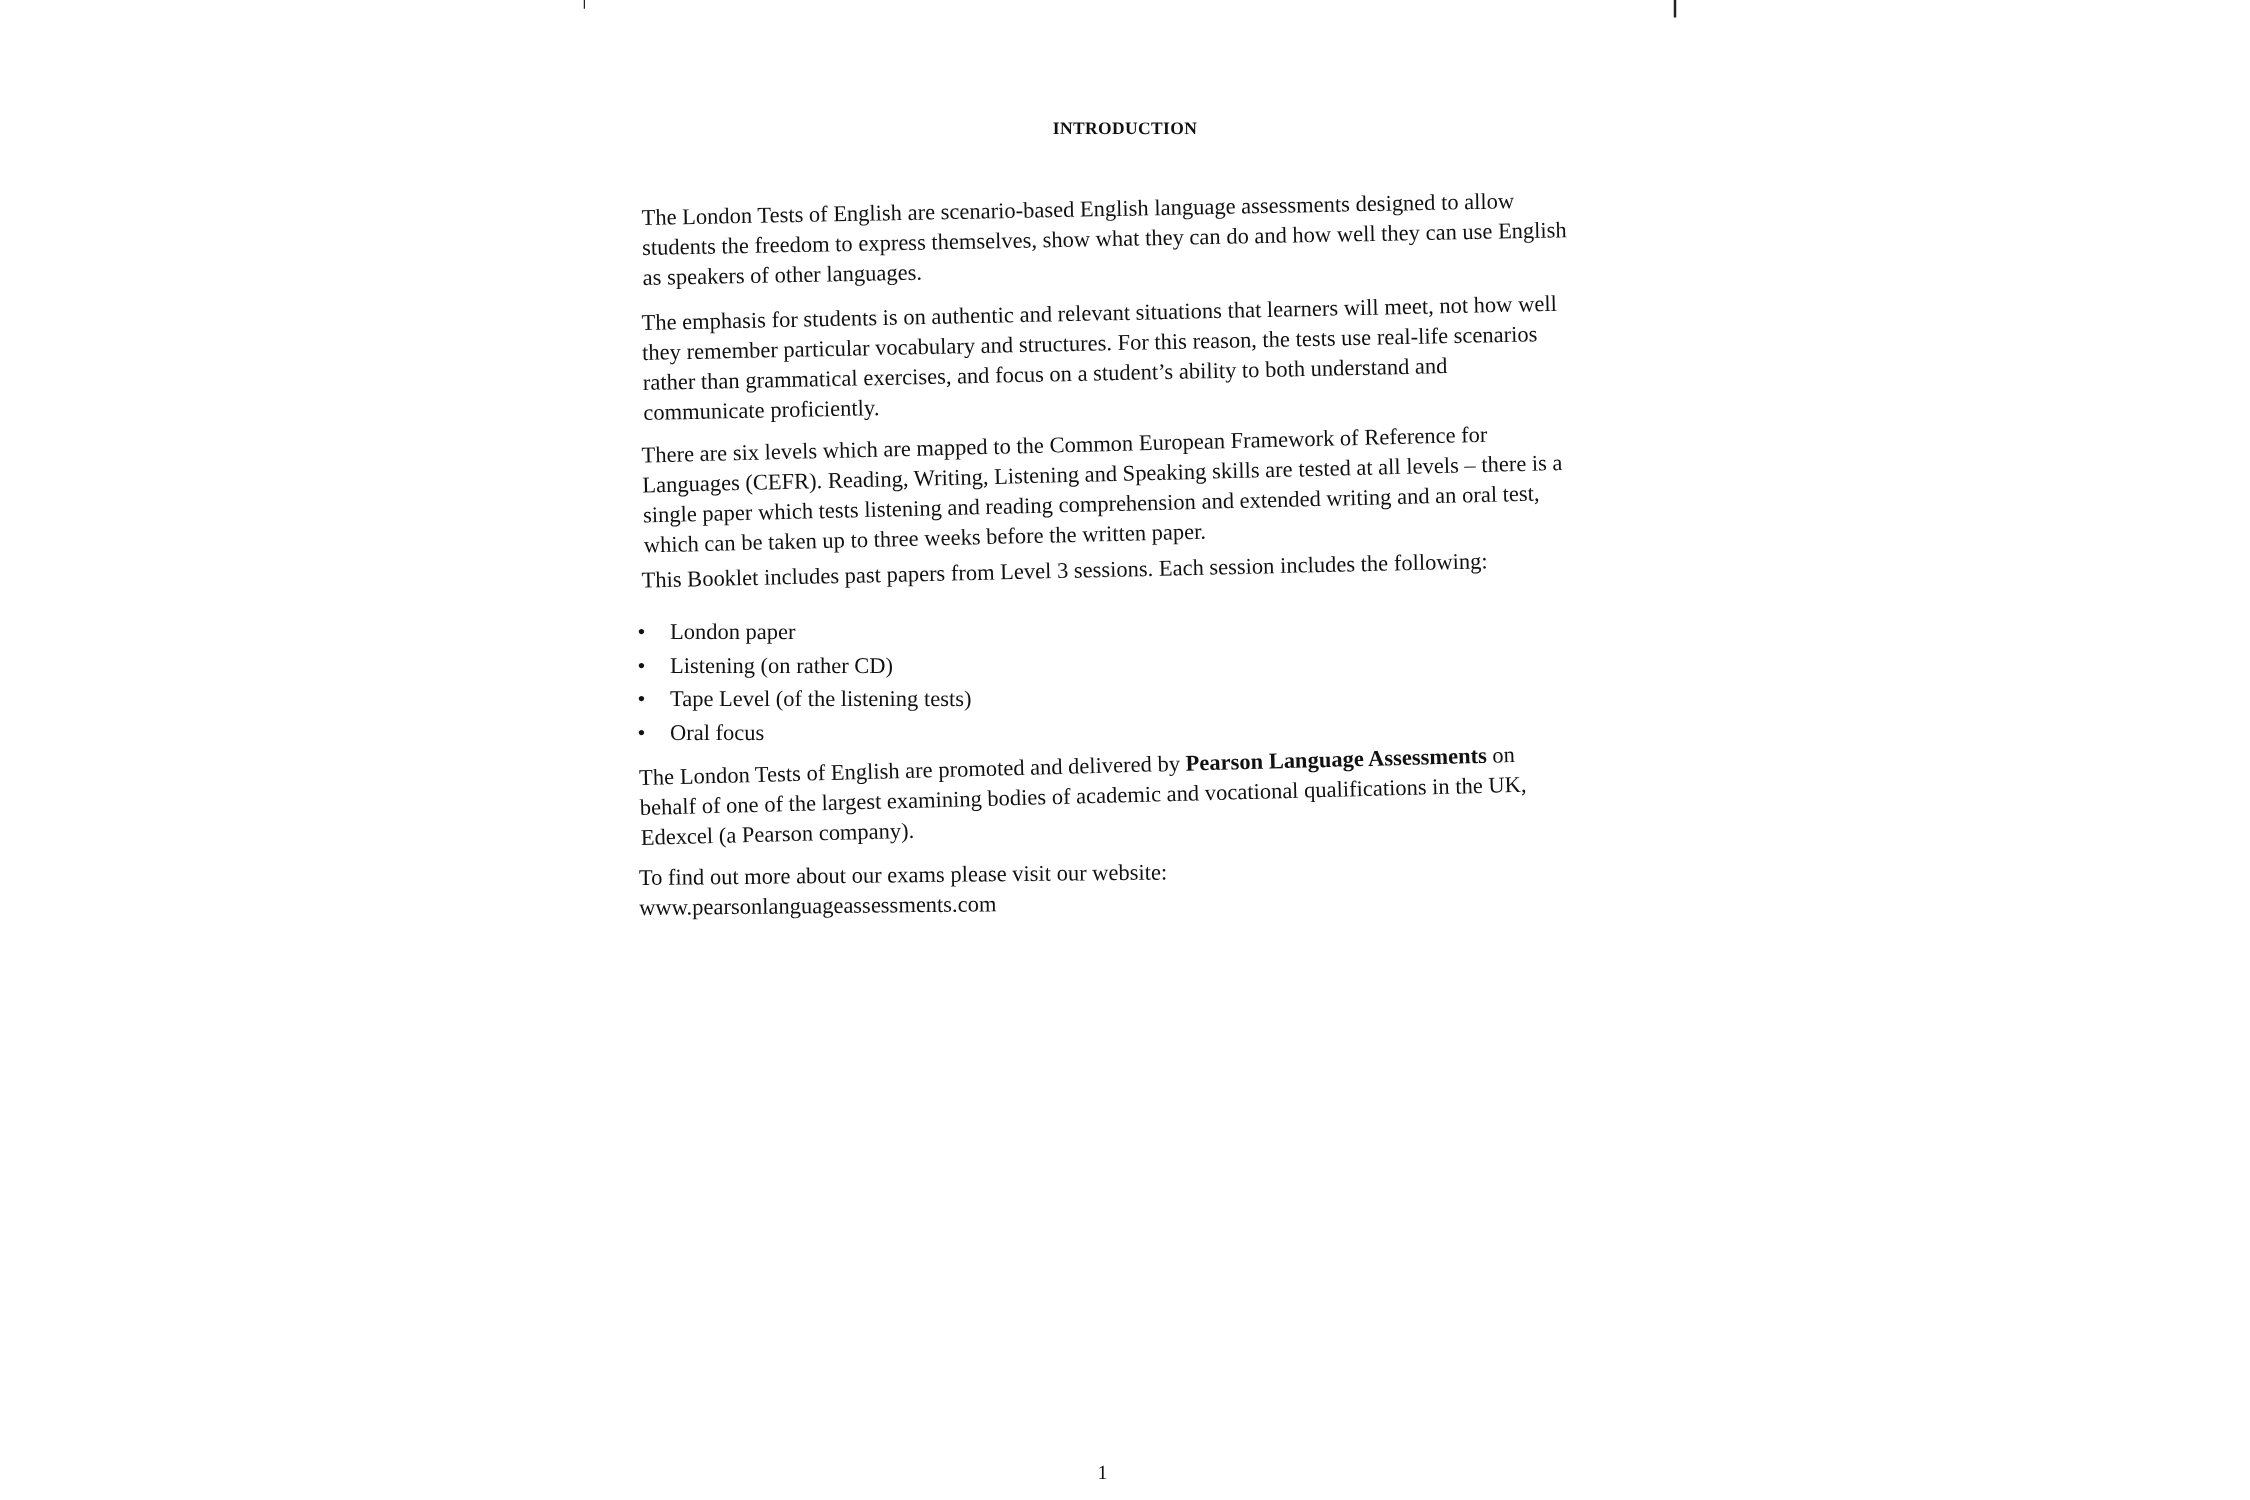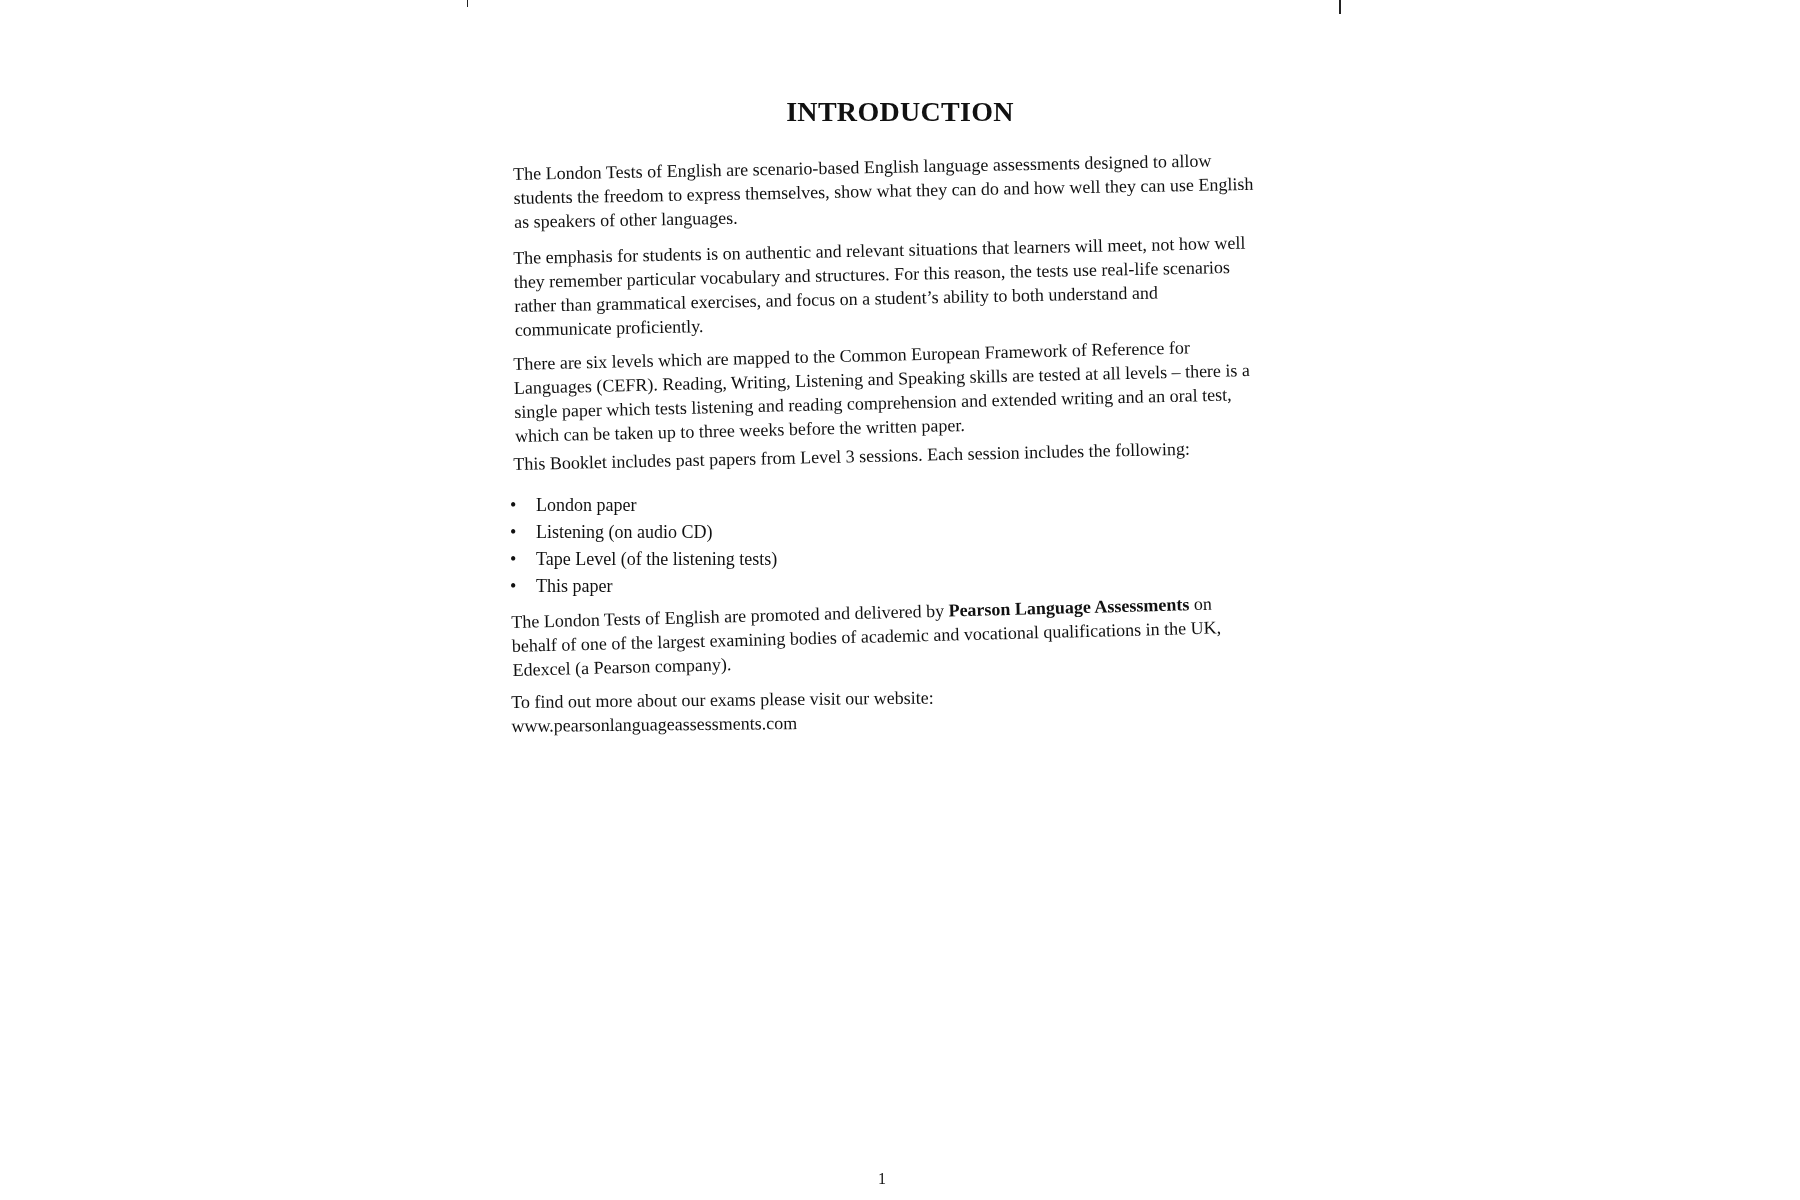--- a/index.html
+++ b/index.html
@@ -3,21 +3,21 @@
   <meta charset="utf-8">
   <style>
     html, body { margin: 0; padding: 0; }
     body {
       width: 1800px; height: 1200px; background: #ffffff; position: relative; overflow: hidden;
       font-family: "Liberation Serif", "DejaVu Serif", serif; color: #111111;
     }
     .mark { position: absolute; background: #222; }
     .title {
       position: absolute; left: 0; width: 1800px; top: 96px; text-align: center;
-      font-weight: bold; font-size: 28px; letter-spacing: 0.3px;
+      font-weight: bold; font-size: 14px; letter-spacing: 0.3px;
     }
     .block { position: absolute; left: 513px; width: 760px; font-size: 18px; line-height: 24px; transform-origin: left top; }
     .block p { margin: 0; }
     .list { position: absolute; left: 510px; font-size: 18px; line-height: 27px; }
     .list .item { display: flex; }
     .list .bullet { width: 26px; display: inline-block; }
     .pagenum { position: absolute; left: 878px; top: 1170px; font-size: 16px; }
     b { font-weight: bold; }
   </style>
 </head>
@@ -44,29 +44,29 @@
   <p>This Booklet includes past papers from Level 3 sessions.  Each session includes the following:</p>
 </div>
 
 <div class="list" style="top:492px;">
   <div class="item">
     <span class="bullet">•</span>
     <span>London paper</span>
   </div>
   <div class="item">
     <span class="bullet">•</span>
-    <span>Listening (on audio CD)</span>
+    <span>Listening (on rather CD)</span>
   </div>
   <div class="item">
     <span class="bullet">•</span>
     <span>Tape Level (of the listening tests)</span>
   </div>
   <div class="item">
     <span class="bullet">•</span>
-    <span>This paper</span>
+    <span>Oral focus</span>
   </div>
 </div>
 
 <div class="block" style="top:610px; left:511px; transform: rotate(-1.5deg); width:745px;">
   <p><span>The London Tests of English are promoted and delivered by </span><b>Pearson Language Assessments</b><span> on behalf of one of the largest examining bodies of academic and vocational qualifications in the UK, Edexcel (a Pearson company).</span></p>
 </div>
 
 <div class="block" style="top:690px; left:511px; transform: rotate(-0.6deg); width:760px;">
   <p>To find out more about our exams please visit our website:</p>
   <p>www.pearsonlanguageassessments.com</p>

